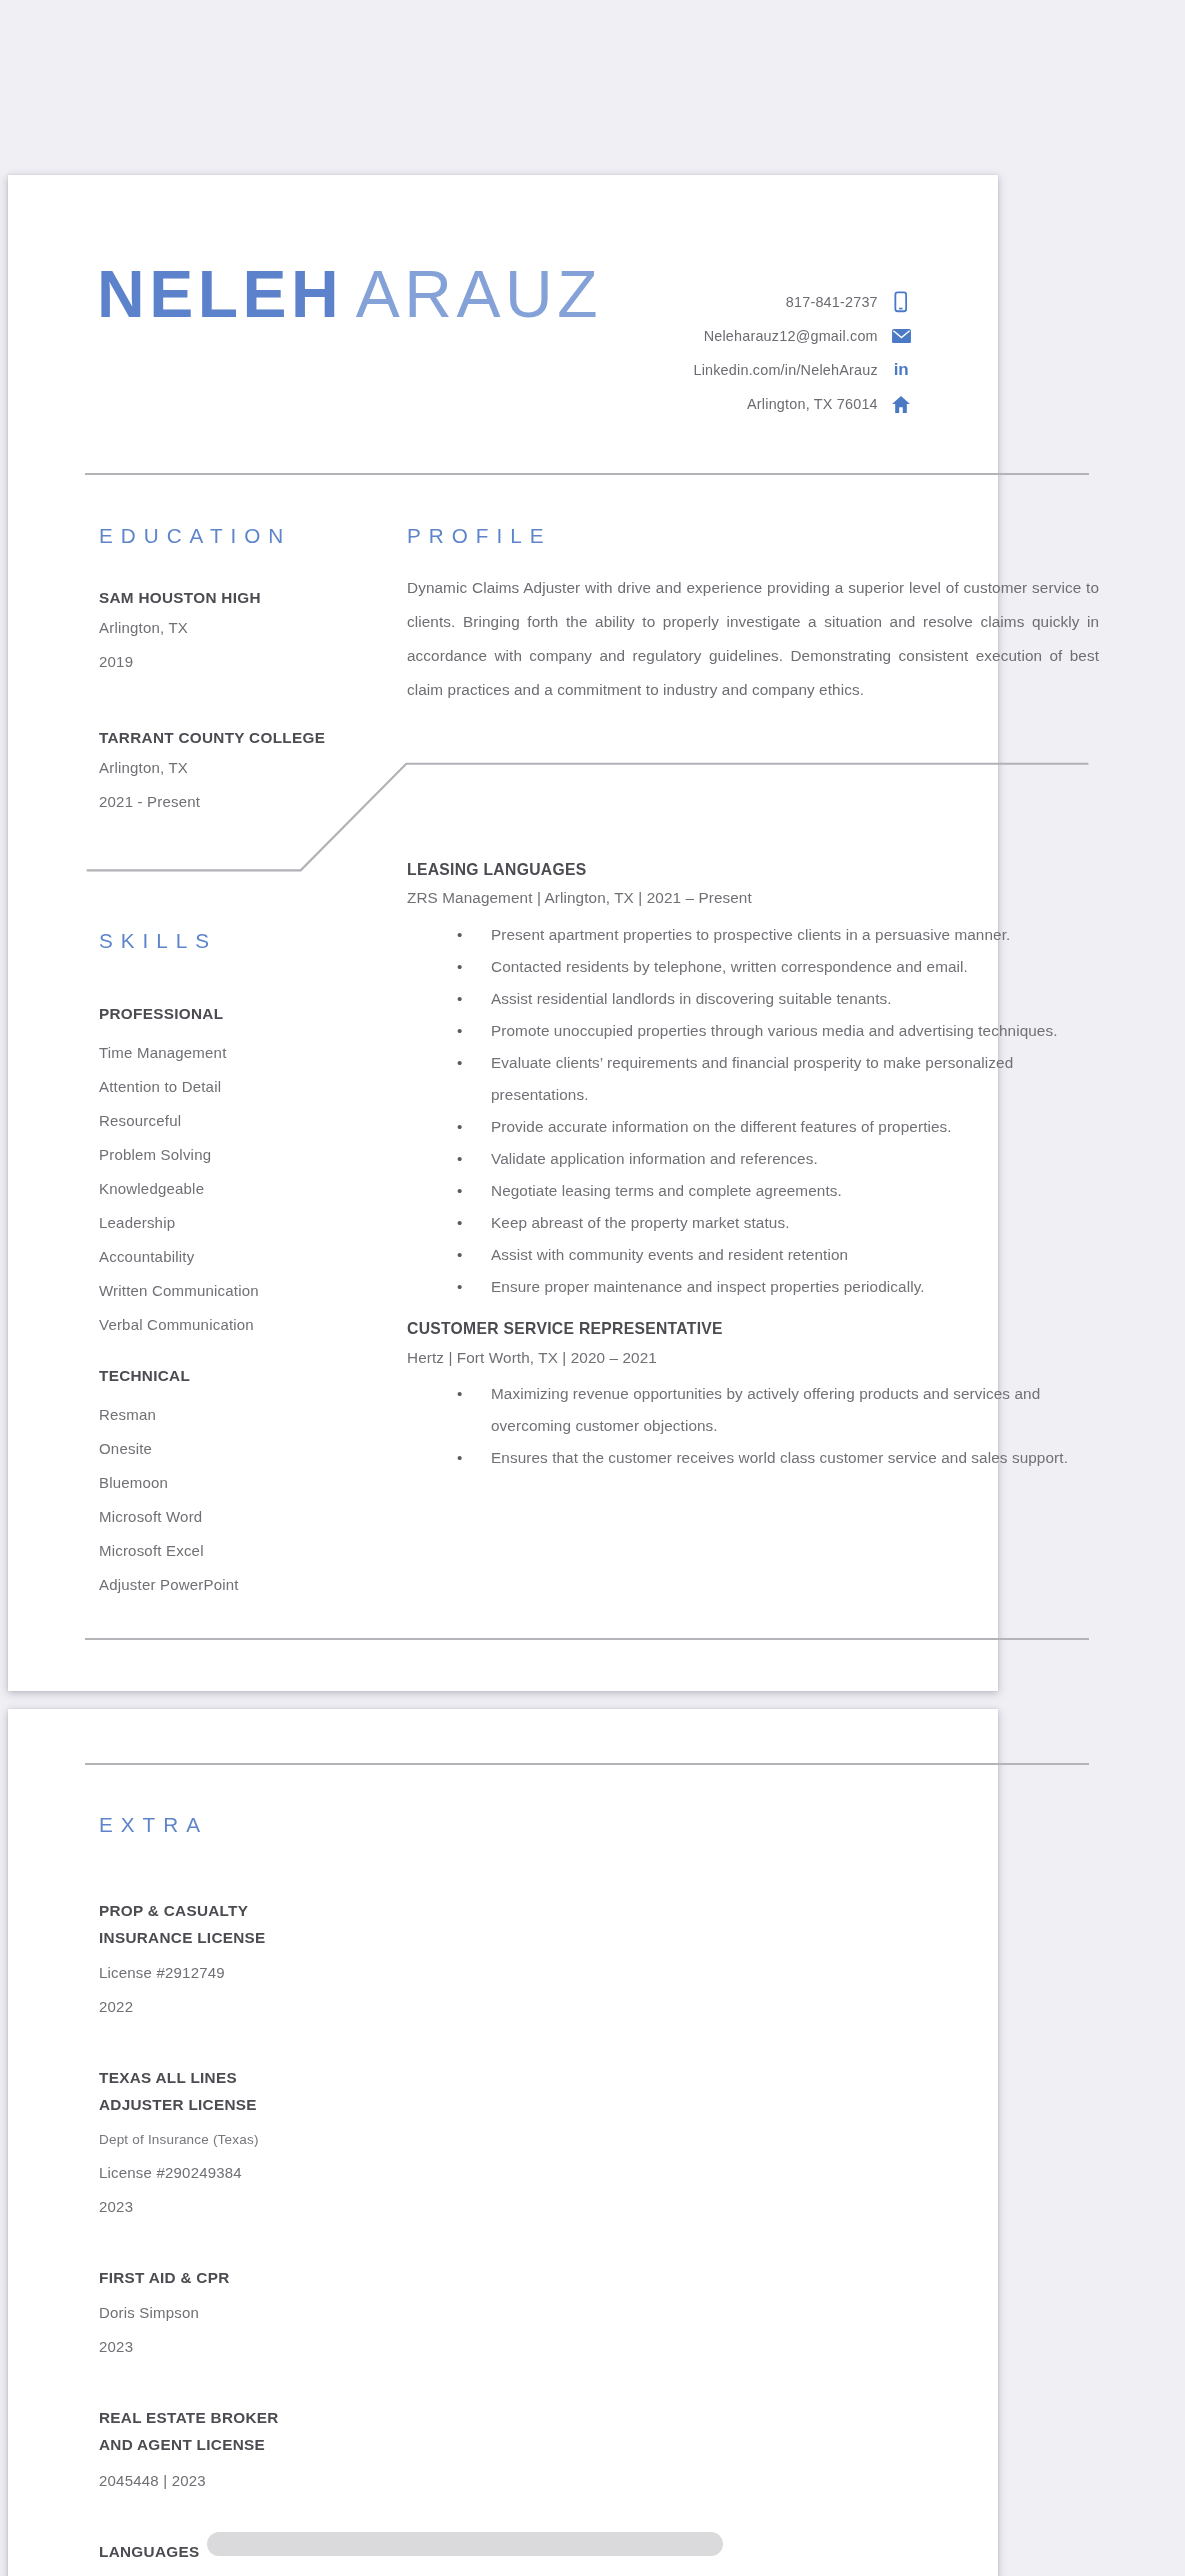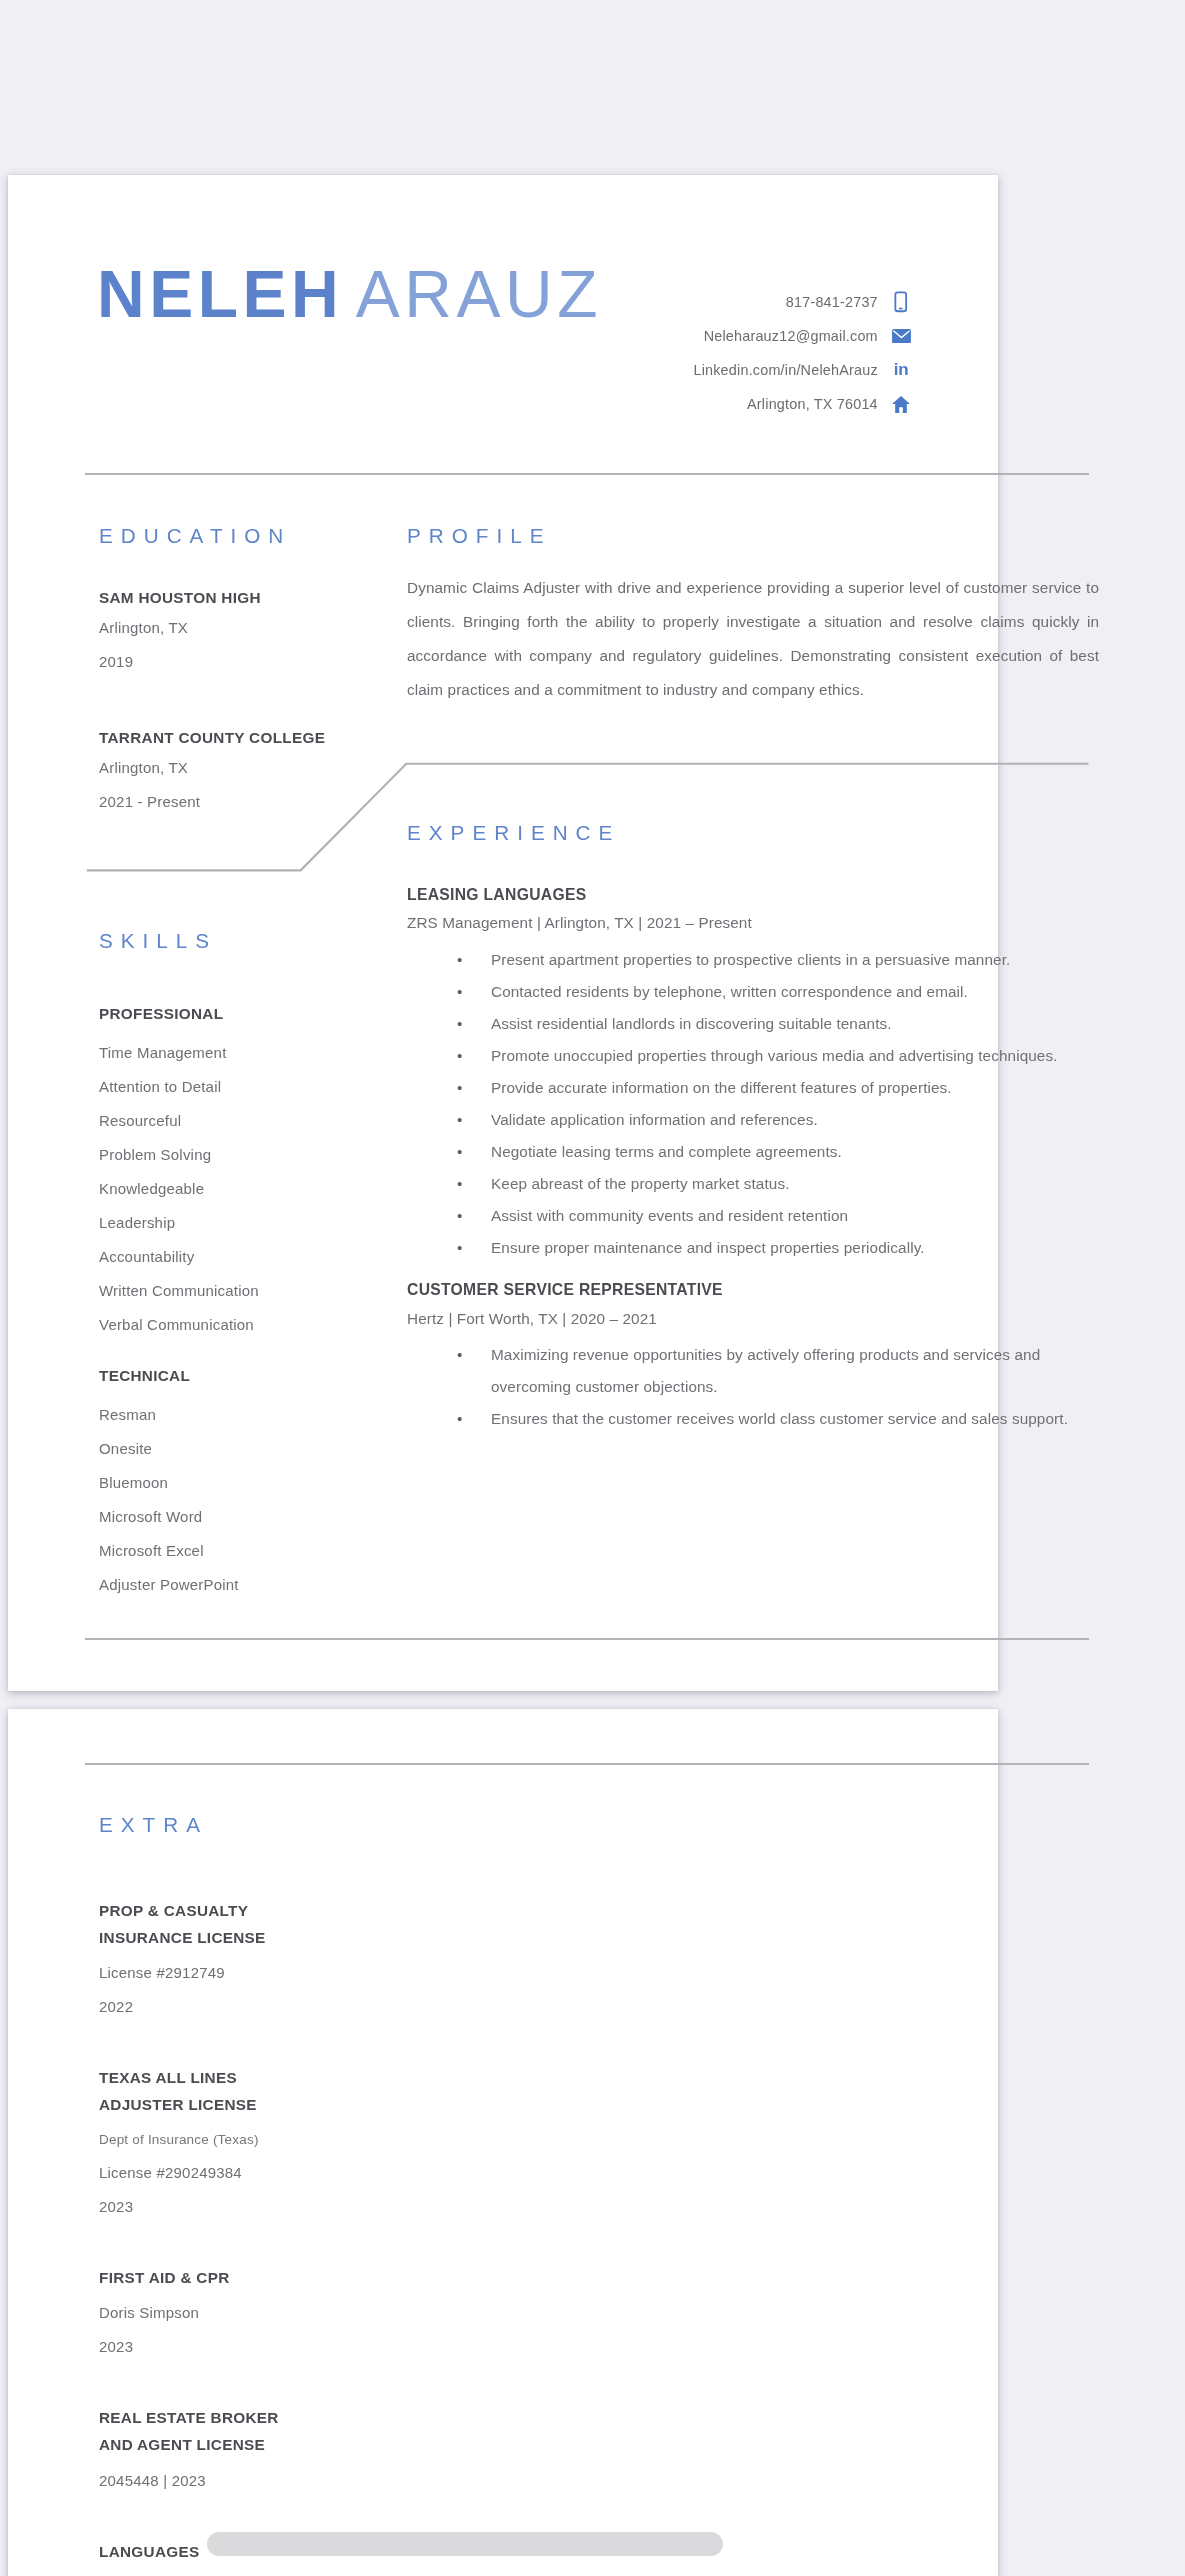--- a/index.html
+++ b/index.html
@@ -152,30 +152,30 @@
         </ul>
     </div>
   </div>
 
   <div class="col-right" style="top:348px">
     <div class="sec-head">PROFILE</div>
     <div class="para" style="margin-top:23.4px">Dynamic Claims Adjuster with drive and experience providing a superior level of customer service to clients. Bringing forth the ability to properly investigate a situation and resolve claims quickly in accordance with company and regulatory guidelines. Demonstrating consistent execution of best claim practices and a commitment to industry and company ethics.</div>
   </div>
 
   <div class="col-right" style="top:645px">
-    <div class="sec-head">EXPERIENCE</div>
 
     <div style="margin-top:38px">
       <div class="job-title">LEASING LANGUAGES</div>
       <div class="job-meta">ZRS Management | Arlington, TX | 2021 – Present</div>
       <ul class="bullets">
           <li>Present apartment properties to prospective clients in a persuasive manner.</li>
           <li>Contacted residents by telephone, written correspondence and email.</li>
           <li>Assist residential landlords in discovering suitable tenants.</li>
           <li>Promote unoccupied properties through various media and advertising techniques.</li>
+          <li>Evaluate clients’ requirements and financial prosperity to make personalized presentations.</li>
           <li>Provide accurate information on the different features of properties.</li>
           <li>Validate application information and references.</li>
           <li>Negotiate leasing terms and complete agreements.</li>
           <li>Keep abreast of the property market status.</li>
           <li>Assist with community events and resident retention</li>
           <li>Ensure proper maintenance and inspect properties periodically.</li>
         </ul>
     </div>
 
     <div style="margin-top:14.4px">

